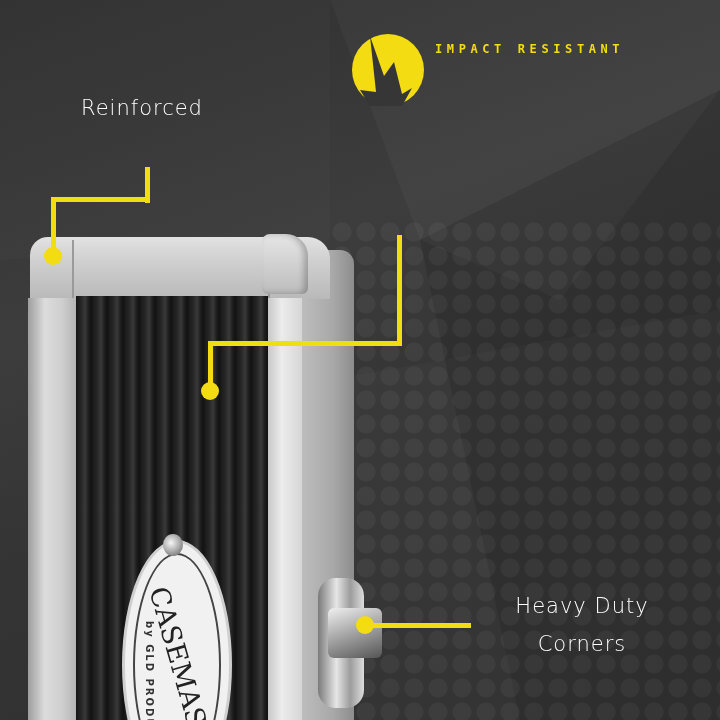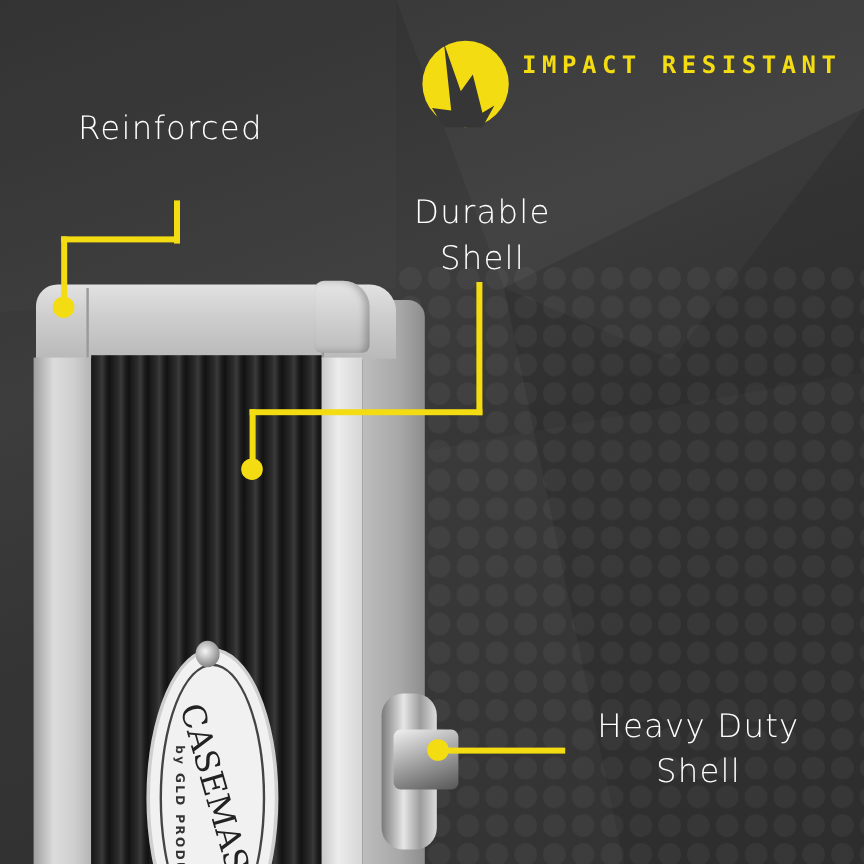--- a/index.html
+++ b/index.html
@@ -5,25 +5,25 @@
   html, body { margin:0; padding:0; }
   body { width:720px; height:720px; overflow:hidden; position:relative;
          font-family:"DejaVu Sans", sans-serif; }
   .canvas { position:absolute; left:0; top:0; width:720px; height:720px; overflow:hidden;
     background: linear-gradient(160deg, #2f2f2f 0%, #3d3d3d 35%, #353535 55%, #2e2e2e 100%); }
   .bg-facet { position:absolute; left:0; top:0; width:720px; height:720px; }
   .dots { position:absolute; left:330px; top:220px; width:390px; height:500px;
     background-image: radial-gradient(circle, rgba(255,255,255,0.045) 9px, transparent 10px);
     background-size:24px 24px; }
   .callout-text { position:absolute; color:#ffffff; text-align:center;
-    font-family:"DejaVu Sans", sans-serif; font-weight:300; letter-spacing:1px; line-height:38px; font-size:27px; }
+    font-family:"DejaVu Sans", sans-serif; font-weight:300; letter-spacing:1px; line-height:38px; font-size:21px; }
   .line { position:absolute; background:#f4dc12; }
   .dot { position:absolute; width:18px; height:18px; border-radius:50%; background:#f4dc12; }
   .logo-title { position:absolute; left:435px; top:42px; color:#f4dc12;
-    font-family:"DejaVu Sans Mono", monospace; font-size:20px; font-weight:bold; letter-spacing:4.6px; }
+    font-family:"DejaVu Sans Mono", monospace; font-size:12px; font-weight:bold; letter-spacing:4.6px; }
   .logo-sub { position:absolute; left:435px; top:72px; color:#f4dc12;
     font-family:"DejaVu Sans Mono", monospace; font-size:14px; font-weight:bold; letter-spacing:3.2px; }
   .tm { font-size:7px; vertical-align:top; letter-spacing:0; }
   
   .case-top { position:absolute; left:30px; top:237px; width:300px; height:62px;
     background:linear-gradient(180deg,#e2e2e2 0%,#cfcfcf 40%,#b9b9b9 100%);
     border-radius:18px 22px 0 0; }
   .case-top-seam1 { position:absolute; left:72px; top:240px; width:2px; height:58px; background:#9a9a9a; }
   .case-top-seam2 { position:absolute; left:268px; top:240px; width:2px; height:58px; background:#9a9a9a; }
   .rail-left { position:absolute; left:28px; top:298px; width:48px; height:422px;
@@ -91,28 +91,24 @@
   <div class="buckle-hasp"></div>
 
   <div class="callout-text" style="left:52px;top:89px;width:180px;">
     <div>Reinforced</div>
   </div>
   <div class="line" style="left:145px;top:167px;width:5px;height:36px;"></div>
   <div class="line" style="left:51px;top:197px;width:99px;height:5px;"></div>
   <div class="line" style="left:51px;top:197px;width:5px;height:56px;"></div>
   <div class="dot" style="left:44px;top:247px;"></div>
 
-  <div class="callout-text" style="left:312px;top:159px;width:180px;">
-    <div>Durable</div>
-    <div>Shell</div>
-  </div>
   <div class="line" style="left:397px;top:235px;width:5px;height:111px;"></div>
   <div class="line" style="left:208px;top:341px;width:194px;height:5px;"></div>
   <div class="line" style="left:208px;top:341px;width:5px;height:46px;"></div>
   <div class="dot" style="left:201px;top:382px;"></div>
 
   <div class="callout-text" style="left:482px;top:587px;width:200px;">
     <div>Heavy Duty</div>
-    <div>Shell</div>
+    <div>Corners</div>
   </div>
   <div class="line" style="left:365px;top:623px;width:106px;height:5px;"></div>
   <div class="dot" style="left:356px;top:616px;"></div>
 </div>
 
 </body></html>

